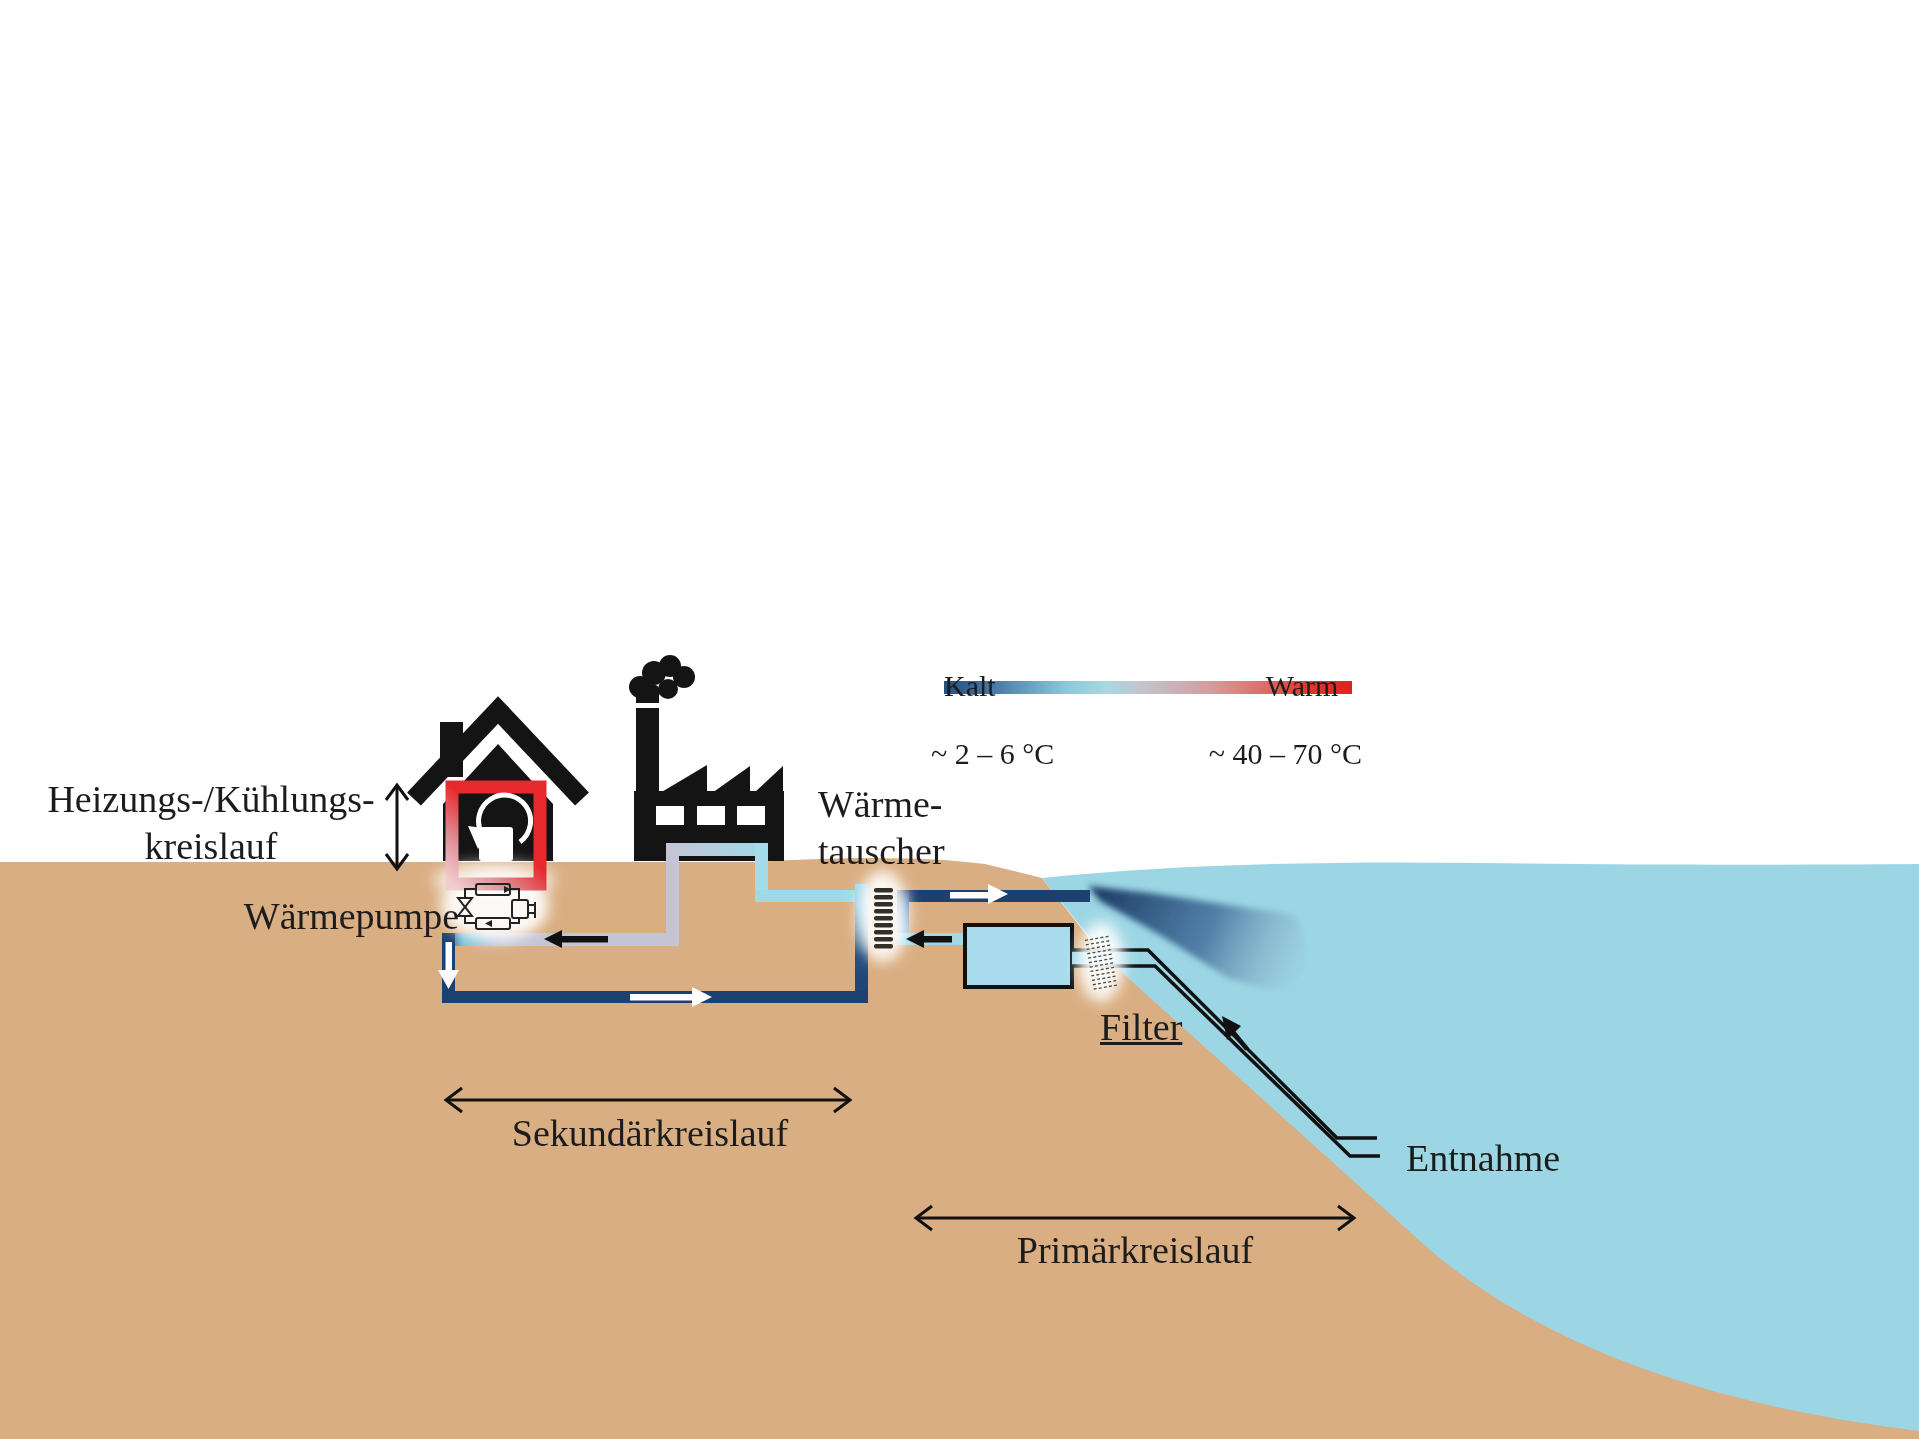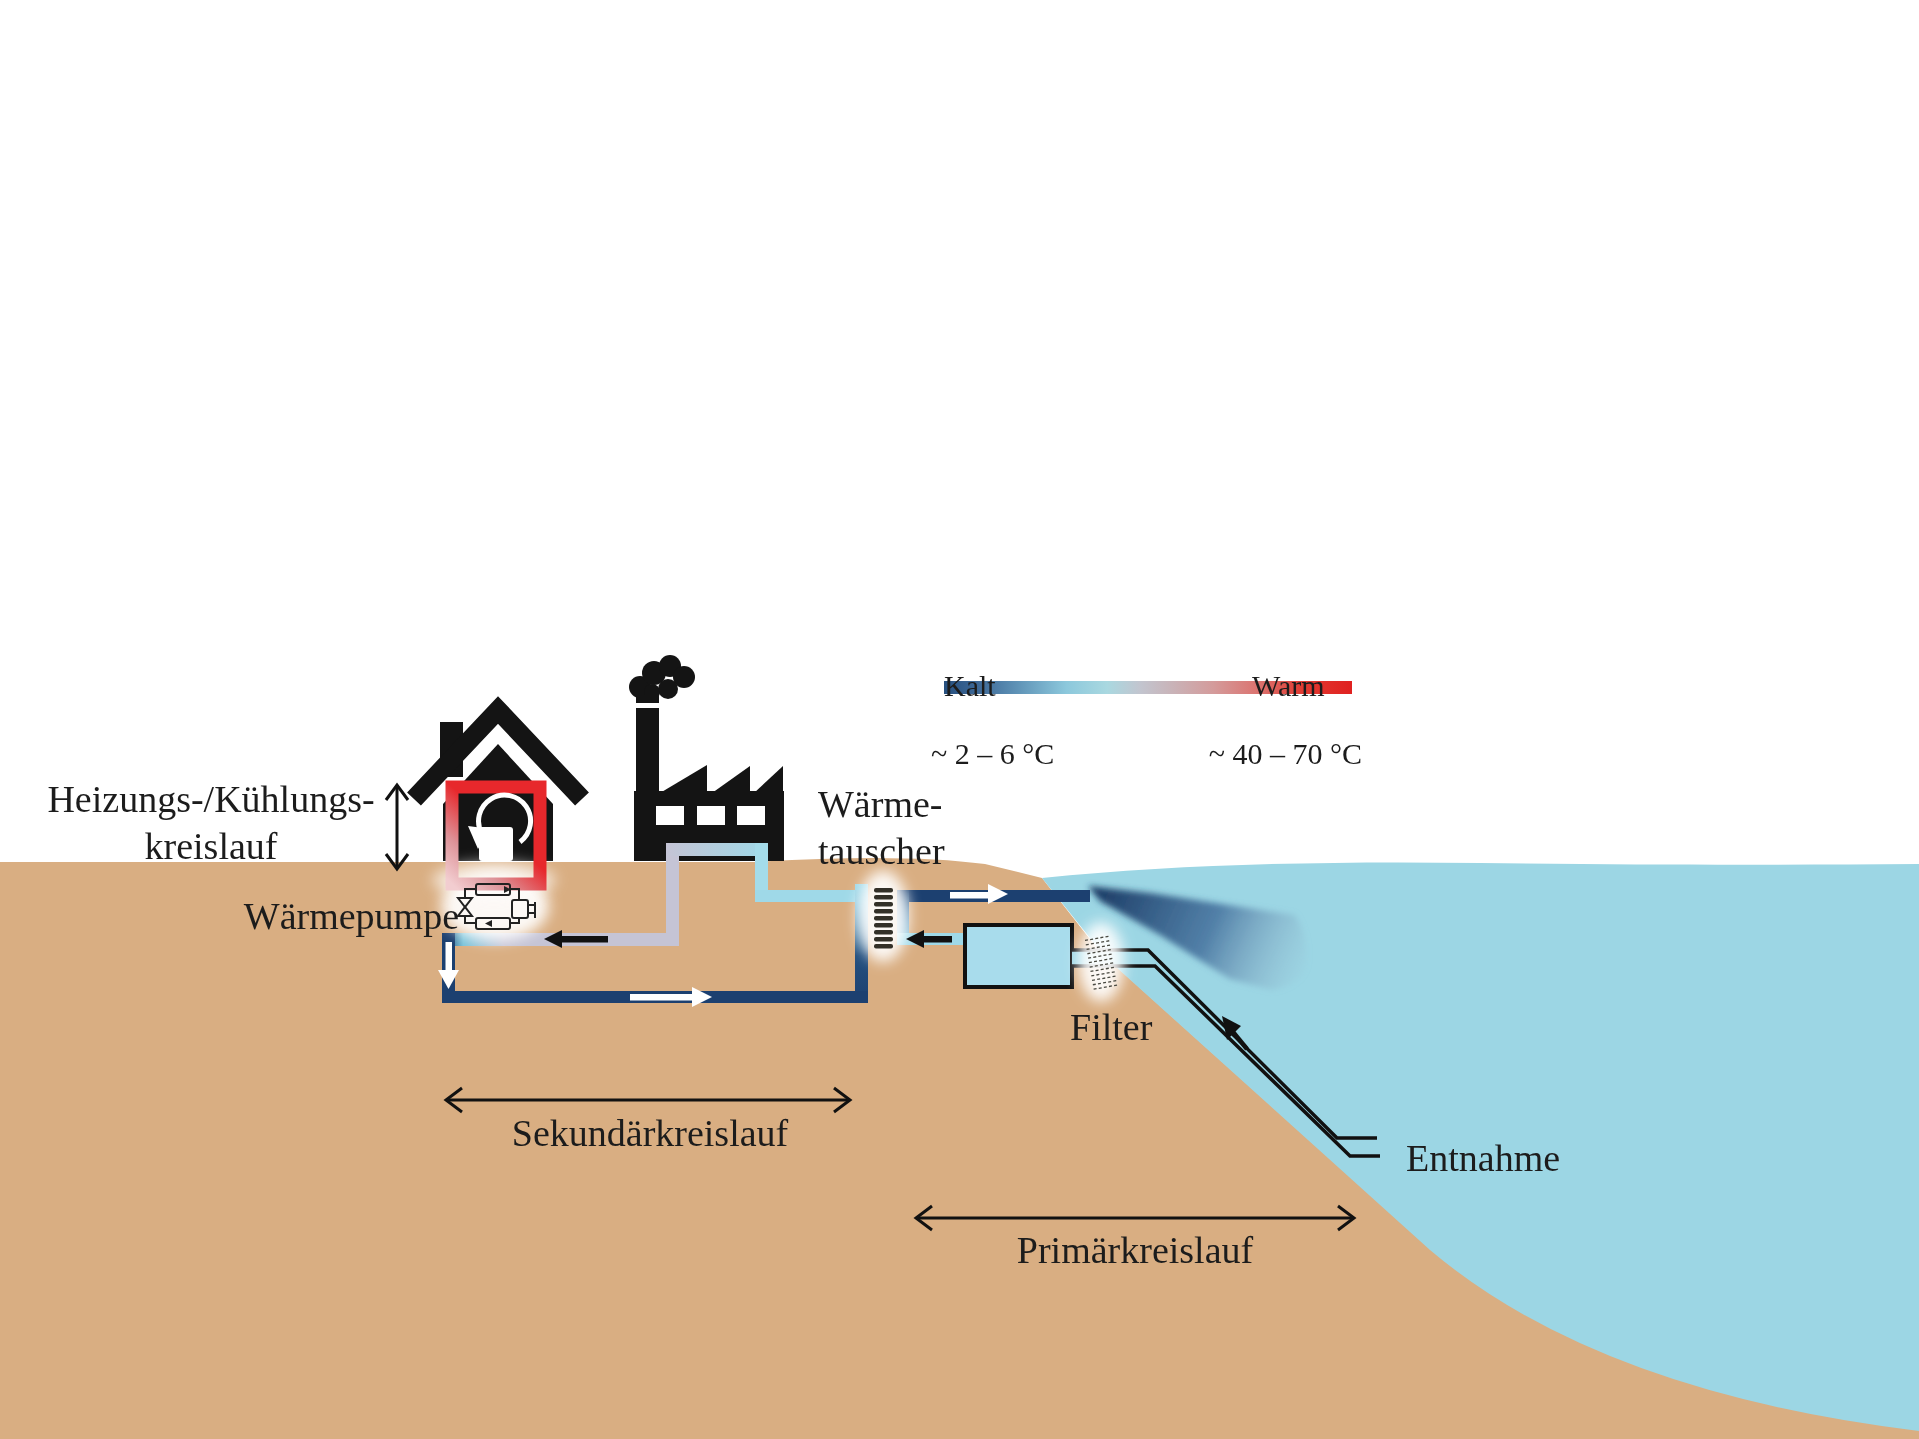--- a/index.html
+++ b/index.html
@@ -210,28 +210,28 @@
 </div>
 
 <div class="lbl right" style="left:199px;top:893px;width:260px;">Wärmepumpe</div>
 
 <div class="lbl" style="left:818px;top:781px;">
   <div>Wärme-</div>
   <div>tauscher</div>
 </div>
 
 
-<div class="lbl" style="left:1070px;top:1004px;">Filter</div>
+<div class="lbl" style="left:1100px;top:1004px;text-decoration:underline;">Filter</div>
 
 <div class="lbl" style="left:1406px;top:1135px;">Entnahme</div>
 
 <div class="lbl center" style="left:448px;top:1110px;width:404px;">Sekundärkreislauf</div>
 
 <div class="lbl center" style="left:933px;top:1227px;width:404px;">
   <div>Primärkreislauf</div>
 </div>
 
 <div class="legend-lbl" style="left:944px;top:641px;">Kalt</div>
-<div class="legend-lbl" style="left:1252px;top:641px;width:100px;text-align:left;">Warm</div>
+<div class="legend-lbl" style="left:1252px;top:641px;width:100px;text-align:center;">Warm</div>
 <div class="legend-lbl" style="left:931px;top:709px;">~ 2 – 6 °C</div>
 <div class="legend-lbl" style="left:1170px;top:709px;width:192px;text-align:right;">~ 40 – 70 °C</div>
 
 </div>
 
 </body></html>

